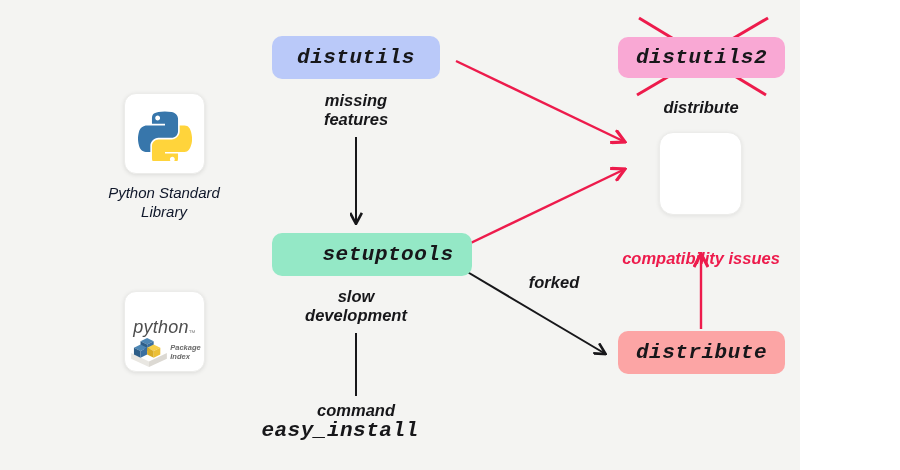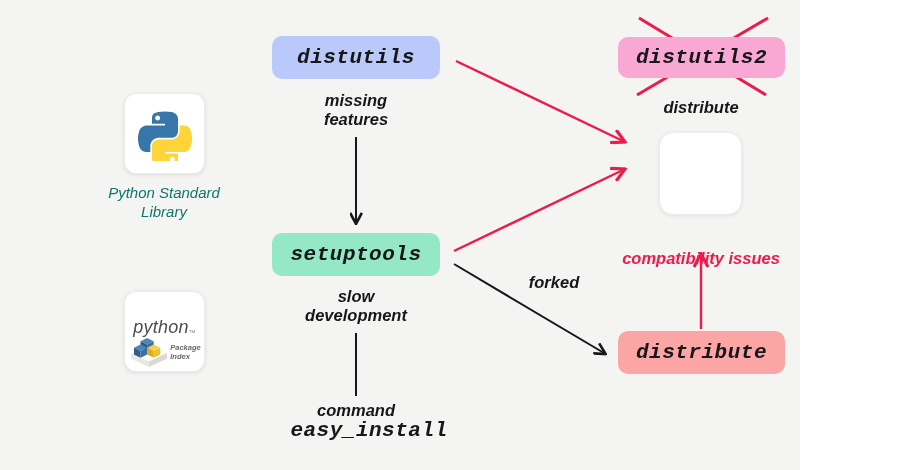--- a/index.html
+++ b/index.html
@@ -25,21 +25,21 @@
     text-align:center;
     font-weight:bold;font-size:16.5px;line-height:1.15;
     color:#17171a;
     white-space:pre-line;
   }
   .lbl.mono{font-family:"Liberation Mono",monospace;font-size:21px;letter-spacing:.5px;}
   .lbl.red{color:#ed1b4c;margin-top:28px;}
   .caption{
     position:absolute;text-align:center;
     font-size:15px;font-weight:500;line-height:1.25;
-    color:#0f766e;white-space:pre-line;
+    color:#0f172a;white-space:pre-line;
   }
   .card{
     position:absolute;width:81px;height:81px;
     background:#ffffff;border-radius:12px;
     box-shadow:0 1px 4px rgba(0,0,0,.10);
     border:1px solid #ececea;
     display:flex;align-items:center;justify-content:center;
     box-sizing:border-box;
   }
   .compat-box{
@@ -78,33 +78,33 @@
     <line x1="454" y1="264" x2="604" y2="353" stroke="#17171a" stroke-width="2" marker-end="url(#ah-black)"></line>
     <line x1="701" y1="329" x2="701" y2="256" stroke="#ed1b4c" stroke-width="2.4" marker-end="url(#ah-red)"></line>
     <line x1="639" y1="18" x2="766" y2="95" stroke="#ed1b4c" stroke-width="3"></line>
     <line x1="637" y1="95" x2="768" y2="18" stroke="#ed1b4c" stroke-width="3"></line>
   </svg>
 
   <div class="node" style="left: 272px; top: 36px; width: 168px; height: 43px; background-color: rgb(186, 201, 249);">distutils</div>
 
   <div class="node" style="left: 618px; top: 37px; width: 167px; height: 41px; background-color: #f9a8d4;">distutils2</div>
 
-  <div class="node" style="left: 272px; top: 233px; width: 168px; height: 43px; background-color: rgb(148, 232, 198);">setuptools</div>
+  <div class="node" style="left: 272px; top: 233px; width: 168px; height: 43px; background-color: rgb(148, 232, 198); padding-left: 32px;">setuptools</div>
 
   <div class="node" style="left: 618px; top: 331px; width: 167px; height: 43px; background-color: #fca5a5;">distribute</div>
 
   <div class="lbl" style="left:281px;top:91px;width:150px;">missing
 features</div>
 
   <div class="lbl" style="left:281px;top:287px;width:150px;">slow
 development</div>
 
   <div class="lbl" style="left:281px;top:401px;width:150px;">command</div>
 
-  <div class="lbl mono" style="left:269px;top:419px;width:200px;">easy_install</div>
+  <div class="lbl mono" style="left:240px;top:419px;width:200px;">easy_install</div>
 
   <div class="lbl" style="left:626px;top:98px;width:150px;">distribute</div>
 
   <div class="lbl" style="left:509px;top:273px;width:90px;">forked</div>
 
   <div class="lbl red" style="left:611px;top:221px;width:180px;">compatibility issues</div>
 
   <div class="compat-box"></div>
 
   <div class="card" style="left:124px;top:93px;">

